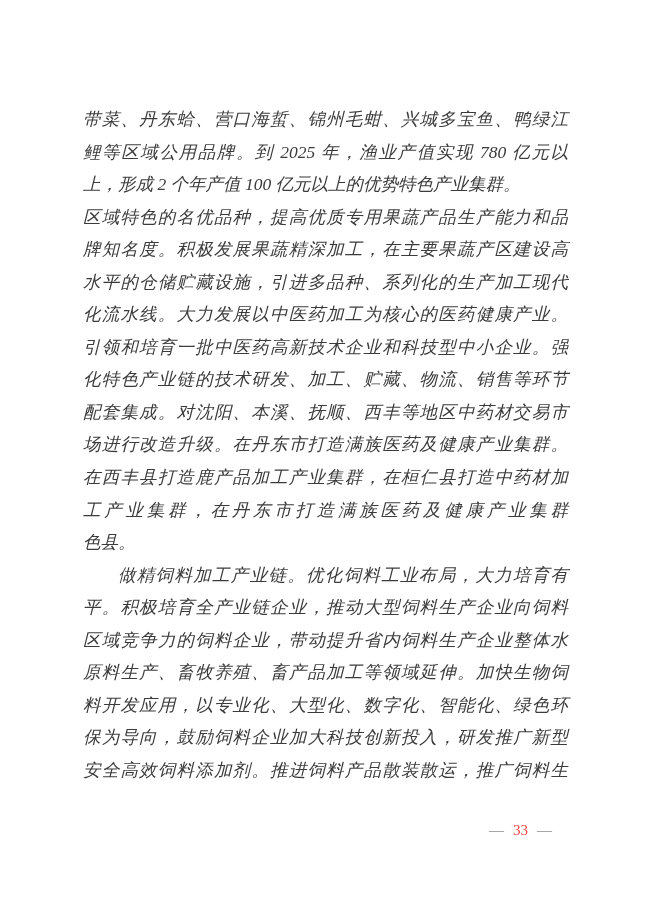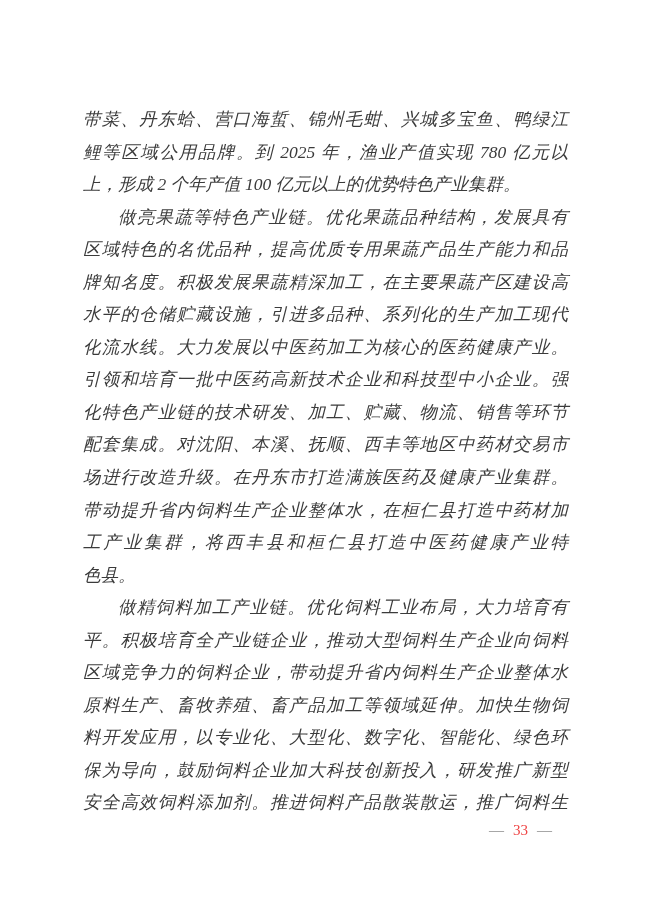--- a/index.html
+++ b/index.html
@@ -69,31 +69,30 @@
 
   <div class="textblock">
 
     <div class="para">
       <div class="line">带菜、丹东蛤、营口海蜇、锦州毛蚶、兴城多宝鱼、鸭绿江</div>
       <div class="line">鲤等区域公用品牌。到 2025 年，渔业产值实现 780 亿元以</div>
       <div class="line end">上，形成 2 个年产值 100 亿元以上的优势特色产业集群。</div>
     </div>
 
     <div class="para">
-      <div class="line indent">做亮果蔬等特色产业链。优化果蔬品种结构，发展具有</div>
       <div class="line">区域特色的名优品种，提高优质专用果蔬产品生产能力和品</div>
       <div class="line">牌知名度。积极发展果蔬精深加工，在主要果蔬产区建设高</div>
       <div class="line">水平的仓储贮藏设施，引进多品种、系列化的生产加工现代</div>
       <div class="line">化流水线。大力发展以中医药加工为核心的医药健康产业。</div>
       <div class="line">引领和培育一批中医药高新技术企业和科技型中小企业。强</div>
       <div class="line">化特色产业链的技术研发、加工、贮藏、物流、销售等环节</div>
       <div class="line">配套集成。对沈阳、本溪、抚顺、西丰等地区中药材交易市</div>
       <div class="line">场进行改造升级。在丹东市打造满族医药及健康产业集群。</div>
-      <div class="line">带动提升省内饲料生产企业整体水，在桓仁县打造中药材加</div>
-      <div class="line">工产业集群，将西丰县和桓仁县打造中医药健康产业特</div>
+      <div class="line">在西丰县打造鹿产品加工产业集群，在桓仁县打造中药材加</div>
+      <div class="line">工产业集群，在丹东市打造满族医药及健康产业集群</div>
       <div class="line end">色县。</div>
     </div>
 
     <div class="para">
       <div class="line indent">做精饲料加工产业链。优化饲料工业布局，大力培育有</div>
       <div class="line">平。积极培育全产业链企业，推动大型饲料生产企业向饲料</div>
       <div class="line">区域竞争力的饲料企业，带动提升省内饲料生产企业整体水</div>
       <div class="line">原料生产、畜牧养殖、畜产品加工等领域延伸。加快生物饲</div>
       <div class="line">料开发应用，以专业化、大型化、数字化、智能化、绿色环</div>
       <div class="line">保为导向，鼓励饲料企业加大科技创新投入，研发推广新型</div>

